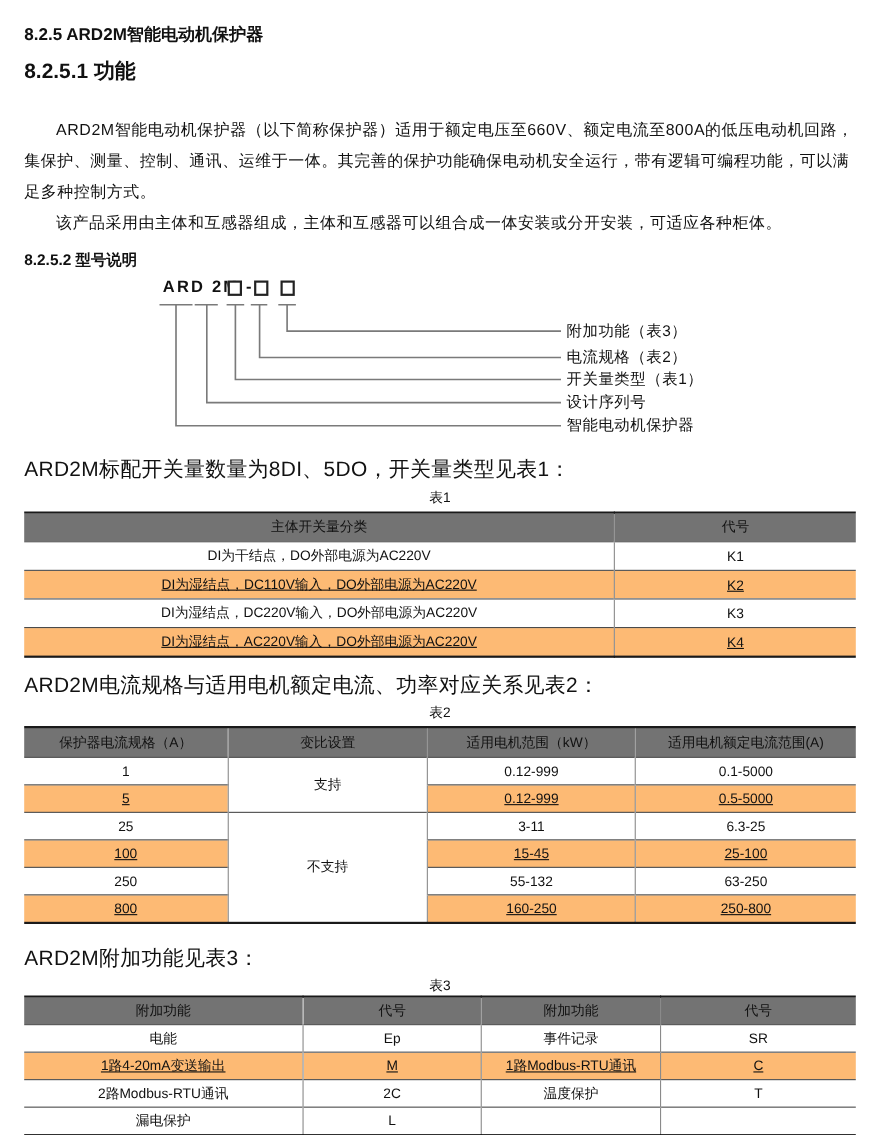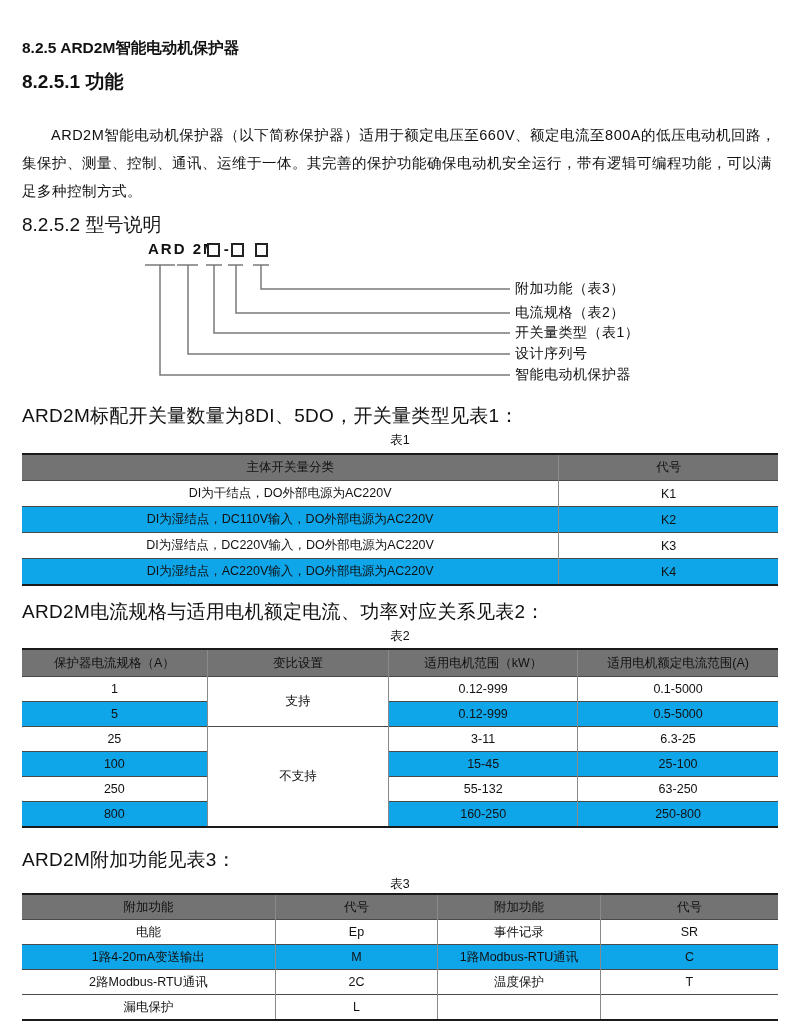--- a/index.html
+++ b/index.html
@@ -1,22 +1,22 @@
 <!DOCTYPE html>
 <html lang="zh"><head>
 <meta charset="utf-8">
 <style>
   html,body{margin:0;padding:0;background:#ffffff;width:800px;height:1032px;overflow:hidden;
     font-family:"Liberation Sans","DejaVu Sans",sans-serif;color:#111;}
-  .page{width:800px;height:1032px;padding:16px 22px;box-sizing:border-box;position:relative;}
+  .page{width:800px;height:1032px;padding:0 22px;box-sizing:border-box;position:relative;}
   .h1{font-size:15.5px;font-weight:700;margin:0;padding-top:22px;line-height:20px;}
   .h2{font-size:19px;font-weight:700;margin:14px 0 0;line-height:19px;}
   .body-p{font-size:14.5px;line-height:28px;margin:30px 0 0;text-indent:2em;letter-spacing:0.5px;}
   .body-p2{font-size:14.5px;line-height:28px;margin:0;text-indent:2em;letter-spacing:0.5px;}
-  .h3{font-size:19px;font-weight:400;margin:10px 0 0;line-height:19px;}
+  .h3{font-size:14px;font-weight:700;margin:10px 0 0;line-height:19px;}
 
   
   .diagram{position:relative;height:166px;margin-top:2px;}
   .model-code{position:absolute;left:126px;top:4px;font-size:15px;font-weight:700;
     letter-spacing:2px;white-space:nowrap;}
   .model-box{position:absolute;top:7px;width:9px;height:10px;border:2px solid #222;background:#fff;}
   .mb1{left:185px;} .mb2{left:209px;} .mb3{left:233px;}
   .diagram svg{position:absolute;left:0;top:0;}
   .callout{position:absolute;left:493px;font-size:14px;line-height:19px;font-weight:400;
     letter-spacing:0.5px;white-space:nowrap;}
@@ -29,32 +29,33 @@
     border-top:2px solid #1a1a1a;border-bottom:2px solid #1a1a1a;}
   .t1{margin-top:4px;} .t2{margin-top:3px;} .t3{margin-top:0;}
   th,td{font-size:12.5px;font-weight:400;text-align:center;vertical-align:middle;
     padding:0 4px;border-top:1px solid #4a4a4a;overflow:hidden;white-space:nowrap;}
   th{font-weight:400;}
   td+td,th+th{border-left:1px solid #8a8a8a;}
   .t1 th,.t1 td{height:25px;}
   .t2 th{height:26px;} .t2 td{height:24px;}
   .t3 th,.t3 td{height:24px;}
   .hrow{background:#737373;}
-  .stripe{background:#0ea5e9;}
+  .stripe{background:#fdba74;text-decoration:underline;}
   .merge-cell{background:#ffffff;}
 </style>
 </head>
 <body>
 
 <div class="page">
 
   <h1 class="h1">8.2.5 ARD2M智能电动机保护器</h1>
 
   <h2 class="h2">8.2.5.1 功能</h2>
   <p class="body-p">ARD2M智能电动机保护器（以下简称保护器）适用于额定电压至660V、额定电流至800A的低压电动机回路，集保护、测量、控制、通讯、运维于一体。其完善的保护功能确保电动机安全运行，带有逻辑可编程功能，可以满足多种控制方式。</p>
+  <p class="body-p2">该产品采用由主体和互感器组成，主体和互感器可以组合成一体安装或分开安装，可适应各种柜体。</p>
 
   <h2 class="h3">8.2.5.2 型号说明</h2>
 
   <div class="diagram">
     <svg width="756" height="166" viewBox="0 0 756 166">
       <g stroke="#7a7a7a" stroke-width="1.5" fill="none">
         <path d="M123 29 H153 M138 29 V139 H488"></path>
         <path d="M155 29 H176 M166 29 V118 H488"></path>
         <path d="M184 29 H200 M192 29 V97 H488"></path>
         <path d="M206 29 H221 M214 29 V77 H488"></path>

